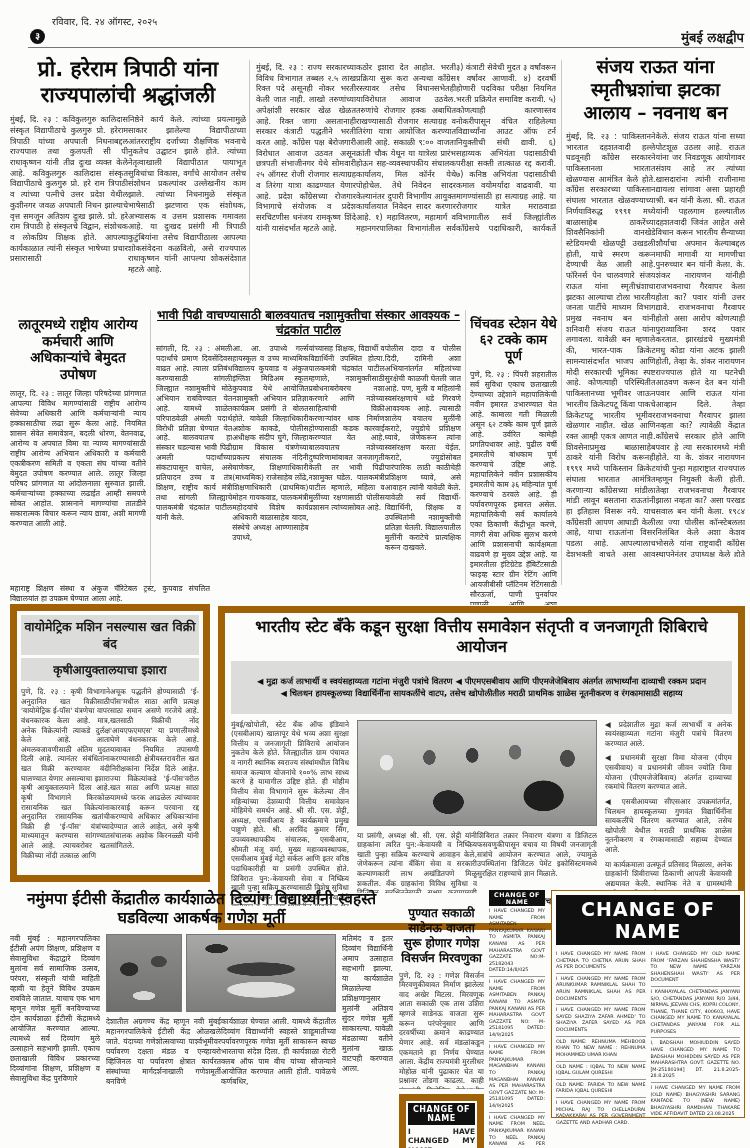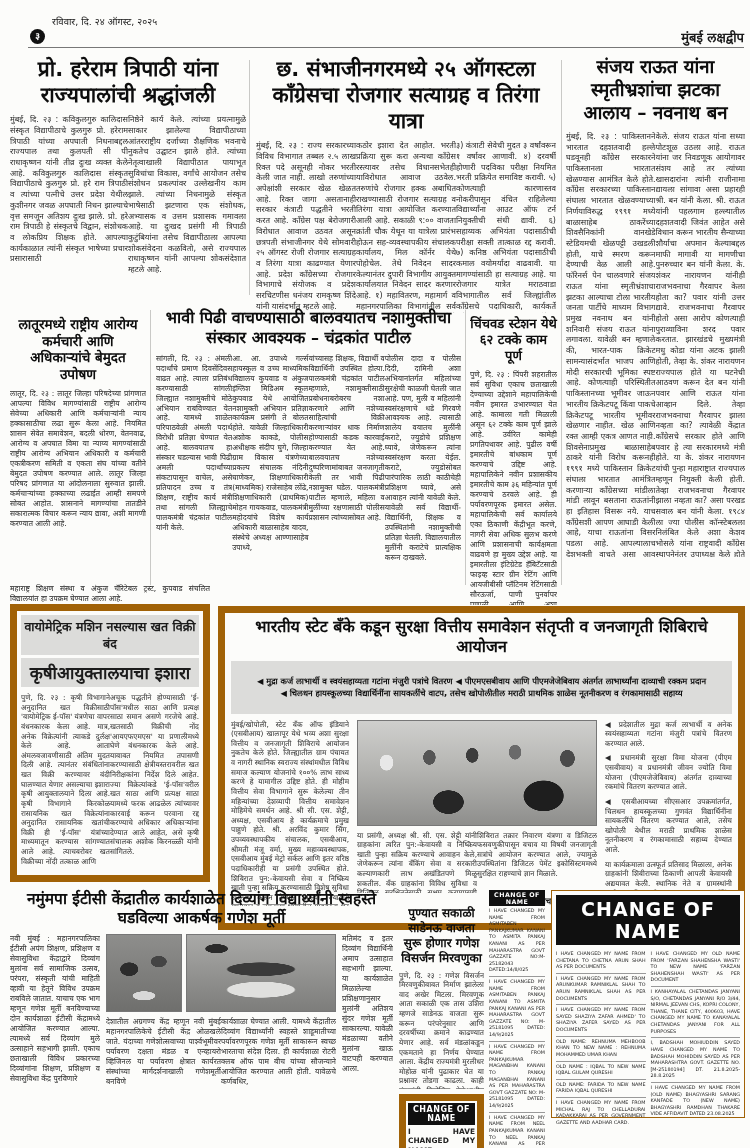--- a/index.html
+++ b/index.html
@@ -71,21 +71,20 @@
 
   <div class="abs" style="left:10px;top:56px;width:236px;">
     <div class="hl" style="font-size:21px;">प्रो. हरेराम त्रिपाठी यांना राज्यपालांची श्रद्धांजली</div>
     <div class="cols" style="margin-top:7px;height:172px;">
       <div class="c body8">मुंबई, दि. २३ : कविकुलगुरु कालिदास संस्कृत विद्यापीठाचे कुलगुरु प्रो. हरेराम त्रिपाठी यांच्या अपघाती निधनाबद्दल राज्यपाल तथा कुलपती सी पी राधाकृष्णन यांनी तीव्र दुःख व्यक्त केले आहे. कविकुलगुरु कालिदास संस्कृत विद्यापीठाचे कुलगुरु प्रो. हरे राम त्रिपाठी व त्यांच्या पत्नीचे उत्तर प्रदेश येथील कुशीनगर जवळ अपघाती निधन झाल्याचे वृत्त समजून अतिशय दुःख झाले. प्रो. हरे राम त्रिपाठी हे संस्कृतचे विद्वान, संशोधक व लोकप्रिय शिक्षक होते. आपल्या कार्यकाळात त्यांनी संस्कृत भाषेच्या प्रचार प्रसारासाठी</div>
       <div class="c body8">निष्ठेने कार्य केले. त्यांच्या प्रयत्नामुळे साकार झालेल्या विद्यापीठाच्या आंतरराष्ट्रीय दर्जाच्या शैक्षणिक भवनाचे नुकतेच उद्घाटन झाले होते. त्यांच्या नेतृत्वाखाली विद्यापीठात पायाभूत सुविधांचा विकास, वर्गांचे आयोजन तसेच संशोधन प्रकल्पांवर उल्लेखनीय काम झाले. त्यांच्या निधनामुळे संस्कृत भाषेसाठी झटणारा एक संशोधक, अभ्यासक व उत्तम प्रशासक गमावला आहे. या दुःखद प्रसंगी मी त्रिपाठी कुटुंबियांना तसेच विद्यापीठाला आपल्या शोकसंवेदना कळवितो, असे राज्यपाल राधाकृष्णन यांनी आपल्या शोकसंदेशात म्हटले आहे.</div>
     </div>
   </div>
 
   <div class="abs" style="left:256px;top:56px;width:300px;">
-    <div class="hl" style="font-size:21px;">छ. संभाजीनगरमध्ये २५ ऑगस्टला काँग्रेसचा रोजगार सत्याग्रह व तिरंगा यात्रा</div>
     <div class="cols" style="margin-top:7px;height:172px;">
       <div class="c body8">मुंबई, दि. २३ : राज्य सरकारच्या विविध विभागात तब्बल २.५ लाख रिक्त पदे असूनही नोकर भरती केली जात नाही. लाखो तरुणांच्या अपेक्षांशी सरकार खेळ खेळत आहे. रिक्त जागा असतानाही सरकार कंत्राटी पद्धतीने भरती करत आहे. काँग्रेस पक्ष बेरोजगारी विरोधात आवाज उठवत असून छत्रपती संभाजीनगर येथे सोमवारी २५ ऑगस्ट रोजी रोजगार सत्याग्रह व तिरंगा यात्रा काढण्यात येणार आहे. प्रदेश काँग्रेसच्या रोजगार विभागाचे संयोजक व प्रदेश सरचिटणीस धनंजय रामकृष्ण शिंदे यांनी यासंदर्भात म्हटले आहे.</div>
       <div class="c body8">कठोर इशारा देत आहोत. भरती प्रक्रिया सुरू करा अन्यथा काँग्रेस रस्त्यावर तसेच विधानसभेतही याविरोधात आवाज उठवेल. तरुणांचे रोजगार हक्क अबाधित राखण्यासाठी रोजगार सत्याग्रह व तिरंगा यात्रा आयोजित करण्यात आली आहे. सकाळी ९:०० वाजता क्रांती चौक येथून या यात्रेला प्रारंभ होऊन सह-व्यवस्थापकीय संचालक कार्यालय, मिल कॉर्नर येथे पोहोचेल. तेथे निवेदन सादर केल्यानंतर दुपारी विभागीय आयुक्त कार्यालयात निवेदन सादर करणार आहे. १) महावितरण, महामार्ग व महानगरपालिका विभागांतील सर्व रिक्त पदांची तातडीने भरती करावी. २) विभागांतील सर्व रिक्त पदे स्थानिक उमेदवारांना प्राधान्य देऊन भरावीत.</div>
       <div class="c body8">३) कंत्राटी सेवेची मुदत ३ वर्षांवरून १ वर्षावर आणावी. ४) दरवर्षी होणारी पदविका परीक्षा नियमित भरती प्रक्रियेत समाविष्ट करावी. ५) कोणत्याही कारणास्तव नोकरीपासून वंचित राहिलेल्या विद्यार्थ्यांना आउट ऑफ टर्न नियुक्तीची संधी द्यावी. ६) सहाय्यक अभियंता पदासाठीची परीक्षा सक्ती तात्काळ रद्द करावी. ७) कनिष्ठ अभियंता पदासाठीची कमाल वयोमर्यादा वाढवावी. या मागण्यांसाठी हा सत्याग्रह आहे. या रोजगार यात्रेत मराठवाडा विभागातील सर्व जिल्ह्यांतील काँग्रेसचे पदाधिकारी, कार्यकर्ते तसेच छात्रगण, युवक काँग्रेस, महिला काँग्रेस व अन्य संलग्न विभागाचे कार्यकर्ते मोठ्या संख्येने सहभागी होणार आहेत.</div>
     </div>
   </div>
 
   <div class="abs" style="left:566px;top:56px;width:179px;">
     <div class="hl" style="font-size:18.5px;">संजय राऊत यांना स्मृतीभ्रशांचा झटका आलाय – नवनाथ बन</div>
     <div class="cols" style="margin-top:7px;height:425px;">
@@ -95,41 +94,41 @@
   </div>
 
   <div class="abs" style="left:10px;top:316px;width:136px;">
     <div class="hl" style="font-size:13.5px;">लातूरमध्ये राष्ट्रीय आरोग्य कर्मचारी आणि अधिकाऱ्यांचे बेमुदत उपोषण</div>
     <div class="cols" style="margin-top:6px;height:195px;">
       <div class="c body75">लातूर, दि. २३ : लातूर जिल्हा परिषदेच्या प्रांगणात आपल्या विविध मागण्यांसाठी राष्ट्रीय आरोग्य सेवेच्या अधिकारी आणि कर्मचाऱ्यांनी न्याय हक्कासाठीचा लढा सुरू केला आहे. नियमित शासन सेवेत समावेशन, बदली धोरण, वेतनवाढ, आरोग्य व अपघात विमा या न्याय्य मागण्यांसाठी राष्ट्रीय आरोग्य अभियान अधिकारी व कर्मचारी एकत्रीकरण समिती व एकता संघ यांच्या वतीने बेमुदत उपोषण करण्यात आले. लातूर जिल्हा परिषद प्रांगणात या आंदोलनाला सुरुवात झाली. कर्मचाऱ्यांच्या हक्काच्या लढाईत आम्ही समपणे सोबत आहोत. शासनाने मागण्यांचा तातडीने सकारात्मक विचार करून न्याय द्यावा, अशी मागणी करण्यात आली आहे.</div>
     </div>
   </div>
 
   <div class="abs" style="left:156px;top:308px;width:305px;">
-    <div class="hl" style="font-size:16px;">भावी पिढी वाचण्यासाठी बालवयातच नशामुक्तीचा संस्कार आवश्यक – चंद्रकांत पाटील</div>
+    <div class="hl" style="font-size:12px;text-decoration:underline;">भावी पिढी वाचण्यासाठी बालवयातच नशामुक्तीचा संस्कार आवश्यक – चंद्रकांत पाटील</div>
     <div class="cols" style="margin-top:6px;height:222px;">
       <div class="c body75">सांगली, दि. २३ : अंमली पदार्थांचे प्रमाण दिवसेंदिवस वाढत आहे. त्याला प्रतिबंध करण्यासाठी सांगली जिल्ह्यात नशामुक्तीचे मोठे अभियान राबविण्यात येत आहे. यामध्ये शाळेत परिपाठवेळी अंमली पदार्थ विरोधी प्रतिज्ञा घेण्यात येत आहे. बालवयातच हा संस्कार घडल्यास भावी पिढी अमली पदार्थांच्या संकटापासून वाचेल, असे प्रतिपादन उच्च व तंत्र शिक्षण, राष्ट्रीय कार्य मंत्री तथा सांगली जिल्ह्याचे पालकमंत्री चंद्रकांत पाटील यांनी केले.</div>
       <div class="c body75">आ. आ. उपाध्ये गर्ल्स हायस्कूल व उच्च माध्यमिक विद्यालय कुपवाड व अंकुज इंग्लिश मिडिअम स्कूल कुपवाड येथे आयोजित नशामुक्ती अभियान प्रतिज्ञा कार्यक्रम प्रसंगी ते बोलत होते. यावेळी जिल्हाधिकारी अशोक काकडे, पोलीस अधीक्षक संदीप घुगे, जिल्हा ग्राम विकास यंत्रणेच्या प्रकल्प संचालक नंदिनी घाणेकर, शिक्षणाधिकारी (माध्यमिक) राजेसाहेब लोंढे, शिक्षणाधिकारी (प्राथमिक) मोहन गायकवाड, पालकमंत्री महोदयांचे विशेष कार्य अधिकारी बाळासाहेब यादव, संस्थेचे अध्यक्ष आण्णासाहेब उपाध्ये,</div>
       <div class="c body75">यांच्यासह शिक्षक, विद्यार्थी व विद्यार्थिनी उपस्थित होत्या. पालकमंत्री चंद्रकांत पाटील म्हणाले, नशामुक्तीसाठी प्रबोधनाबरोबरच नशा करणारे आणि नशेच्या साहित्यांची विक्री करणाऱ्यांवर धाक निर्माण होण्यासाठी कडक कारवाई करण्यात येत आहे. बालवयातच नशेच्या दुष्परिणामांबाबत जनजागृती केली तर भावी पिढी नशामुक्त घडेल. पालकमंत्री पाटील म्हणाले, महिला व मुलींच्या रक्षणासाठी पोलीस प्रशासन त्यांच्यासोबत आहे.</div>
       <div class="c body75">पोलीस दादा व पोलीस दिदी, दामिनी अशा अभियानांतर्गत महिलांच्या सुरक्षेची काळजी घेतली जात आहे. पण, मुली व महिलांनी स्वसंरक्षणाचे धडे गिरवणे आवश्यक आहे. त्यासाठी शालेय वयातच मुलींनी कराटे, ज्युडोचे प्रशिक्षण घ्यावे, जेणेकरून त्यांना स्वसंरक्षण करता येईल. कराटे, ज्युडोसोबत पारंपारिक लाठी काठीचेही प्रशिक्षण घ्यावे, असे आवाहन त्यांनी यावेळी केले. यावेळी सर्व विद्यार्थी-विद्यार्थिनी, शिक्षक व उपस्थितांनी नशामुक्तीची प्रतिज्ञा घेतली. विद्यालयातील मुलींनी कराटेचे प्रात्यक्षिक करून दाखवले.</div>
     </div>
   </div>
 
   <div class="abs" style="left:470px;top:316px;width:87px;">
     <div class="hl" style="font-size:13px;">चिंचवड स्टेशन येथे ६२ टक्के काम पूर्ण</div>
     <div class="cols" style="margin-top:6px;height:235px;">
       <div class="c body75">पुणे, दि. २३ : पिंपरी शहरातील सर्व सुविधा एकाच छताखाली देण्याच्या उद्देशाने महापालिकेची नवीन इमारत उभारण्यात येत आहे. कामाला गती मिळाली असून ६२ टक्के काम पूर्ण झाले आहे. उर्वरित कामेही प्रगतिपथावर आहे. पुढील वर्षी इमारतीचे बांधकाम पूर्ण करण्याचे उद्दिष्ट आहे. महापालिकेने नवीन प्रशासकीय इमारतीचे काम ३६ महिन्यांत पूर्ण करण्याचे ठरवले आहे. ही पर्यावरणपूरक इमारत असेल. महापालिकेची सर्व कार्यालये एका ठिकाणी केंद्रीभूत करणे, नागरी सेवा अधिक सुलभ करणे आणि प्रशासनाची कार्यक्षमता वाढवणे हा मुख्य उद्देश आहे. या इमारतीला इंटिग्रेटेड हॅबिटॅटसाठी फाइव्ह स्टार ग्रीन रेटिंग आणि आयजीबीसी प्लॅटिनम रेटिंगसाठी सौरऊर्जा, पाणी पुनर्वापर प्रणाली आणि अशा पर्यावरणपूरक घटकांचा समावेश असेल.</div>
     </div>
   </div>
 
   <div class="abs body75" style="left:10px;top:584px;width:200px;height:18px;overflow:hidden;text-align:justify;">महाराष्ट्र शिक्षण संस्था व अंकुज चॅरिटेबल ट्रस्ट, कुपवाड संचलित विद्यालयांत हा उपक्रम घेण्यात आला आहे.</div>
 
   <div class="abs boxed" style="left:10px;top:604px;width:200px;height:278px;padding:4px;box-sizing:border-box;">
     <div class="gray-bar" style="font-size:12.5px;padding:3px 2px;">वायोमेट्रिक मशिन नसल्यास खत विक्री बंद</div>
-    <div class="gray-bar" style="font-size:17px;padding:3px 1px;margin-top:3px;">कृषीआयुक्तालयाचा इशारा</div>
+    <div class="gray-bar" style="font-size:12px;padding:3px 1px;margin-top:3px;">कृषीआयुक्तालयाचा इशारा</div>
     <div class="cols" style="margin-top:6px;height:210px;">
       <div class="c body73">पुणे, दि. २३ : कृषी विभागाने अनुदानित खत विक्रीसाठी 'बायोमेट्रिक ई-पॉस' यंत्रणेचा वापर बंधनकारक केला आहे. मात्र, अनेक विक्रेत्यांनी त्याकडे दुर्लक्ष केले आहे. आता अंमलबजावणीसाठी अंतिम मुदत दिली आहे. त्यानंतर संबंधितांना खत विक्री करण्यावर बंदी घालण्यात येणार असल्याचा इशारा कृषी आयुक्तालयाने दिला आहे. कृषी विभागाने किरकोळ रासायनिक खत विक्रेत्यांना अनुदानित रासायनिक खतांची विक्री ही 'ई-पॉस' यंत्रांच्या माध्यमातून करण्यास सांगण्यात आले आहे. त्याचबरोबर खत विक्रीच्या नोंदी तत्काळ आणि</div>
       <div class="c body73">अचूक पद्धतीने होण्यासाठी 'ई-पॉस'मधील साठा आणि प्रत्यक्ष साठा समान असणे गरजेचे आहे. खतसाठी विक्रीची नोंद 'आयएफएमएस' या प्रणालीमध्ये घेणे बंधनकारक केले आहे. याबाबत नियमित तपासणी करण्यासाठी क्षेत्रीयस्तरावरील खत निरीक्षकांना निर्देश दिले आहेत. ज्या विक्रेत्यांकडे 'ई-पॉस'वरील खत साठा आणि प्रत्यक्ष साठा यामध्ये फरक आढळेल त्यांच्यावर कारवाई करून परवाना रद्द करण्याचे अधिकार अधिकाऱ्यांना देण्यात आले आहेत, असे कृषी संचालक अशोक किरनळ्ळी यांनी सांगितले.</div>
     </div>
   </div>
 
   <div class="abs boxed" style="left:218px;top:606px;width:527px;height:324px;padding:4px 6px;box-sizing:border-box;">
     <div class="hl" style="font-size:16px;">भारतीय स्टेट बँके कडून सुरक्षा वित्तीय समावेशन संतृप्ती व जनजागृती शिबिराचे आयोजन</div>
     <div class="gray-bar bullet-band" style="margin-top:4px;padding:14px 8px;font-weight:bold;">
       <div>◀ मुद्रा कर्ज लाभार्थी व स्वयंसहाय्यता गटांना मंजुरी पत्रांचे वितरण  ◀ पीएमएसबीवाय आणि पीएमजेजेबिवाय अंतर्गत लाभार्थ्यांना दाव्याची रक्कम प्रदान</div>

